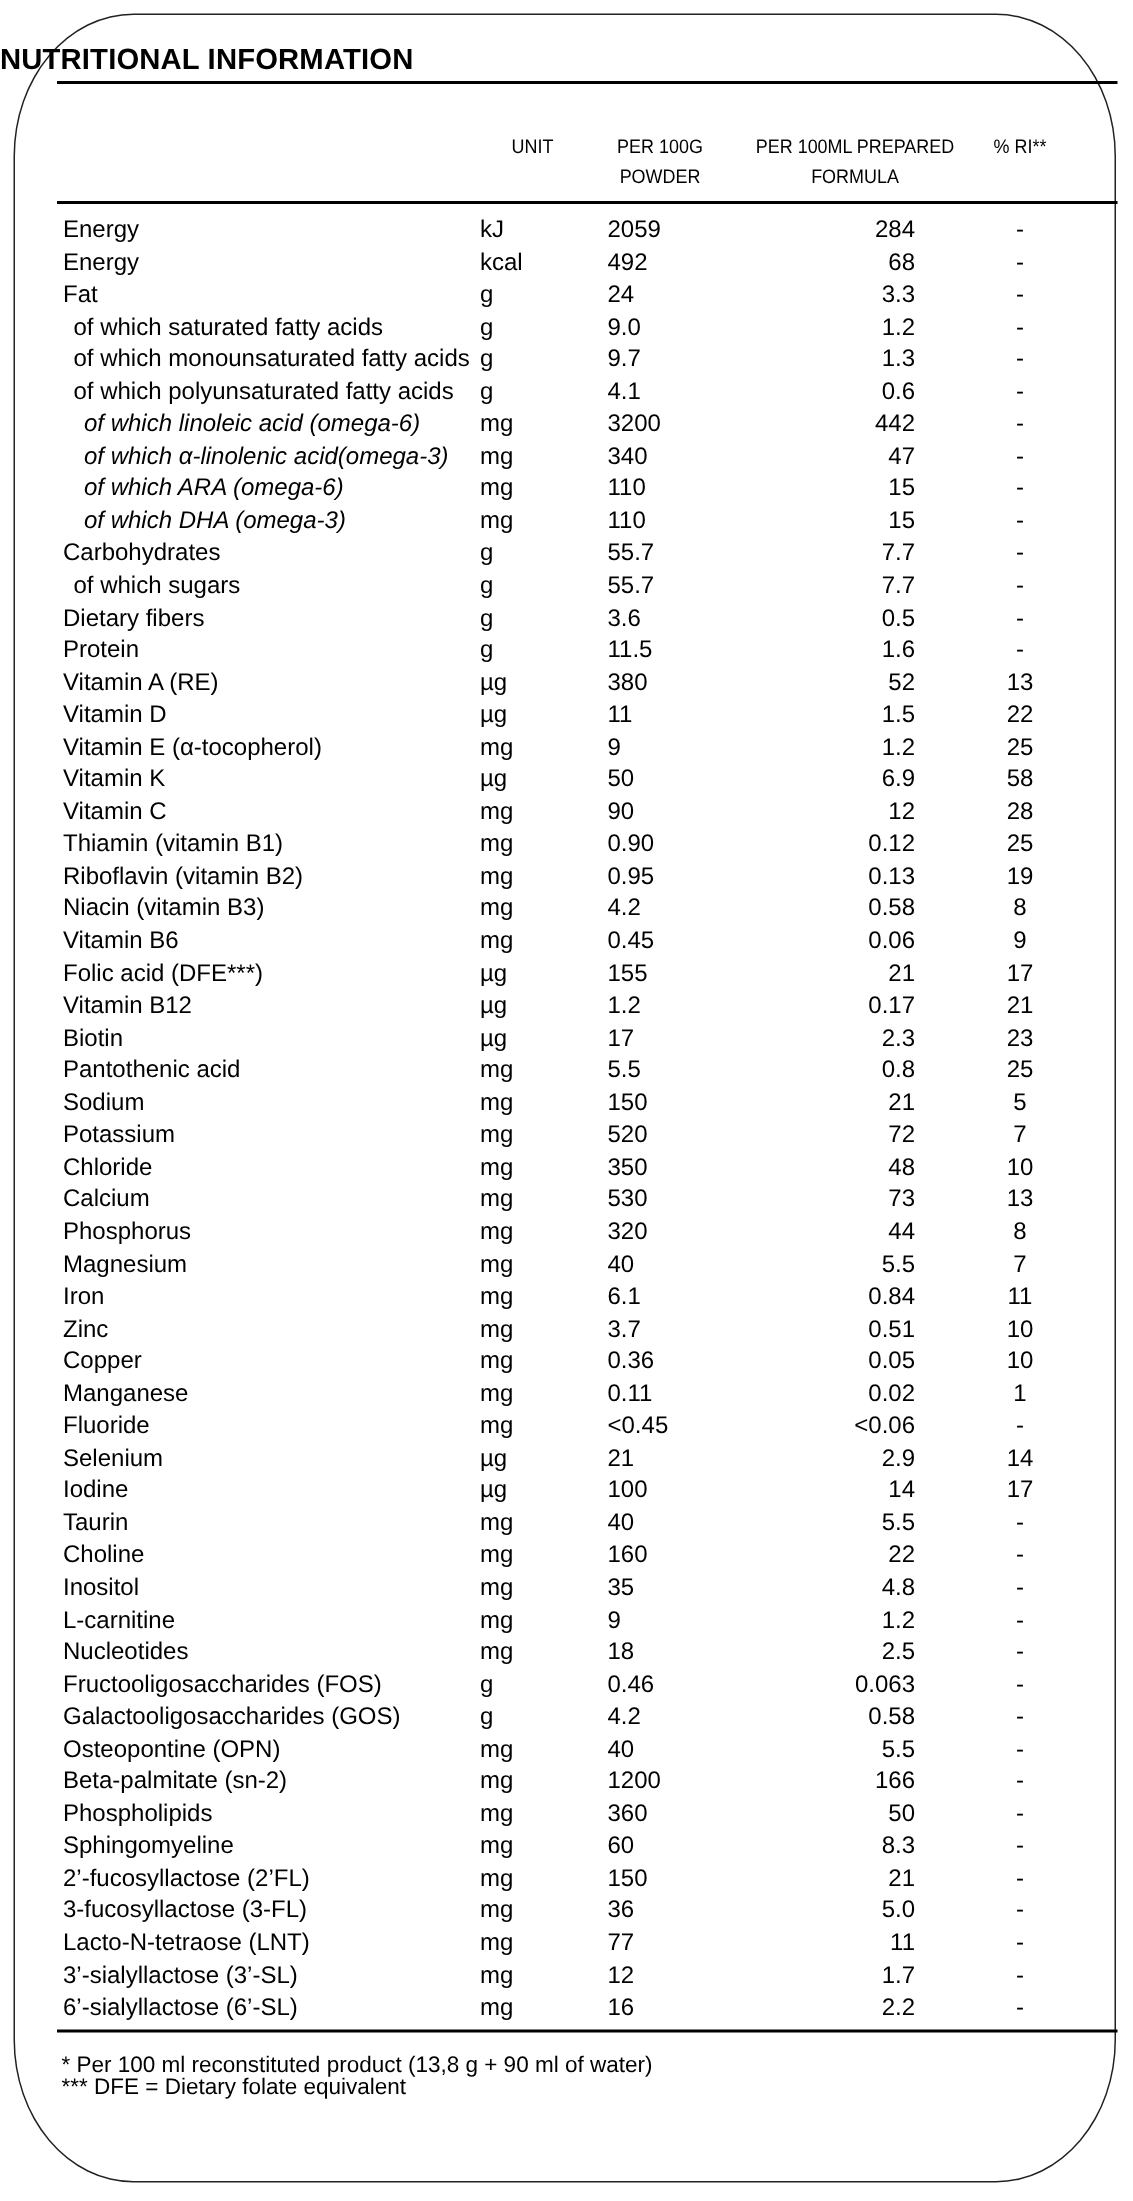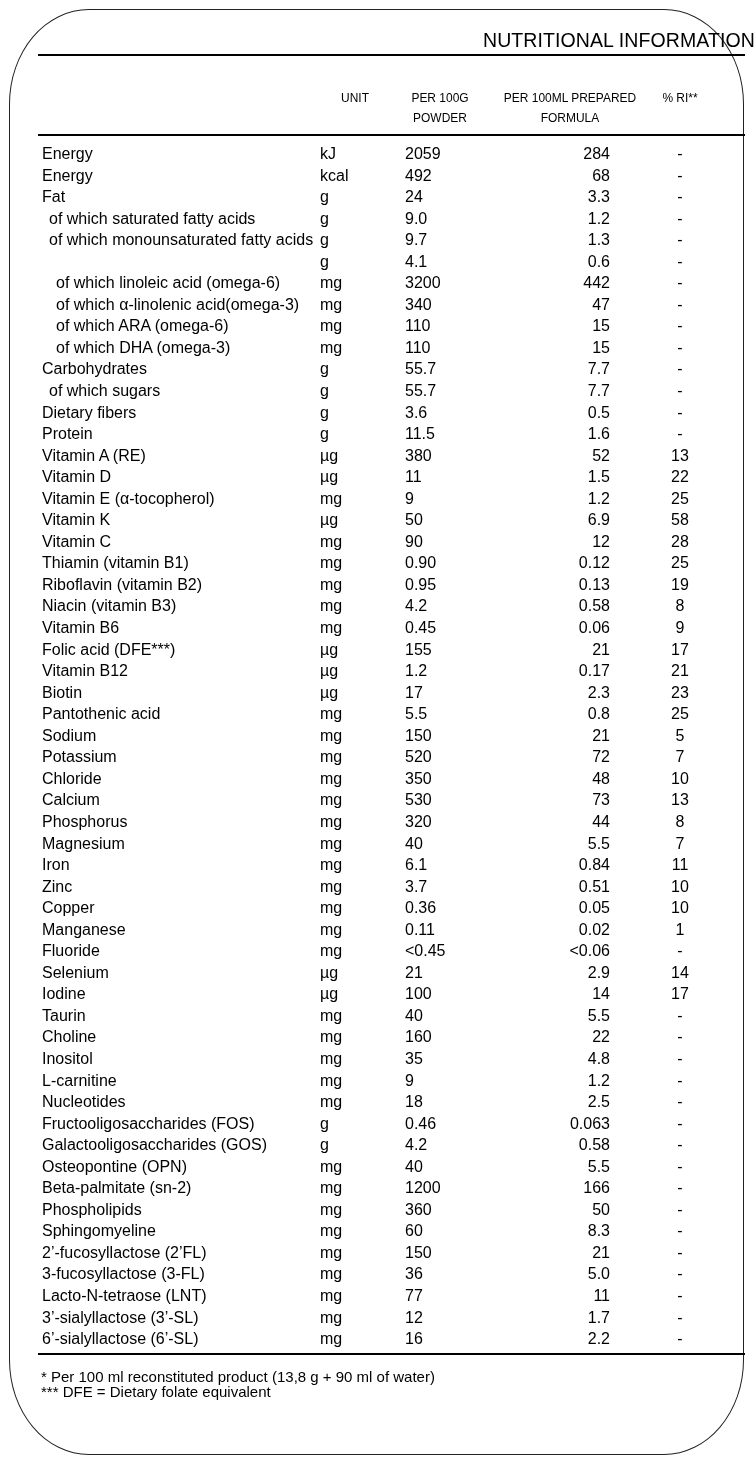--- a/index.html
+++ b/index.html
@@ -2,37 +2,37 @@
 <html><head>
 <meta charset="utf-8">
 <style>
   html, body { margin: 0; padding: 0; background: #ffffff; }
   body { width: 755px; height: 1467px; position: relative; overflow: hidden; font-family: "Liberation Sans", sans-serif; color: #000; }
   .frame {
     position: absolute; left: 9px; top: 9px; width: 735px; height: 1446px;
     border: 1.3px solid #222; border-radius: 80px / 95px; box-sizing: border-box;
   }
   .title {
-    position: absolute; left: 0; width: 755px; top: 29px; text-align: right;
-    font-weight: normal; font-size: 19.5px; letter-spacing: 0.1px;
+    position: absolute; left: 0; width: 755px; top: 29px; text-align: left;
+    font-weight: bold; font-size: 19.5px; letter-spacing: 0.1px;
   }
   .rule { position: absolute; left: 38px; width: 709px; background: #000; }
   .rule.top { top: 54px; height: 1.5px; left: 38px; width: 707px; }
   .rule.head { top: 134px; height: 2px; left: 38px; width: 707px; }
   .rule.bottom { top: 1353px; height: 2px; left: 38px; width: 707px; }
   .colhead {
     position: absolute; top: 88px; font-size: 13px; text-align: center; line-height: 20px;
     font-family: "Liberation Sans", sans-serif; transform: scaleX(0.92);
   }
   .rows { position: absolute; left: 0; top: 143px; width: 755px; }
   .row { position: relative; height: 21.55px; font-size: 16px; line-height: 21.55px; }
   .row span { position: absolute; top: 0; white-space: nowrap; }
   .c-name { left: 42px; }
   .c-name.i1 { left: 49px; }
-  .c-name.i2 { left: 56px; }
+  .c-name.i2 { left: 56px; font-style: italic; }
   .c-unit { left: 320px; width: 70px; text-align: left; }
   .c-p100 { left: 405px; width: 70px; text-align: left; }
   .c-p100ml { left: 530px; width: 80px; text-align: right; }
   .c-ri { left: 650px; width: 60px; text-align: center; }
   .footnotes { position: absolute; left: 41px; top: 1369px; font-size: 15px; line-height: 15px; }
   .footnotes div { white-space: nowrap; }
 </style>
 </head>
 <body>
 
@@ -88,20 +88,21 @@
       <span class="c-ri">-</span>
     </div>
     <div class="row">
       <span class="c-name i1">of which monounsaturated fatty acids</span>
       <span class="c-unit">g</span>
       <span class="c-p100">9.7</span>
       <span class="c-p100ml">1.3</span>
       <span class="c-ri">-</span>
     </div>
     <div class="row">
+      <span class="c-name i1">of which polyunsaturated fatty acids</span>
       <span class="c-unit">g</span>
       <span class="c-p100">4.1</span>
       <span class="c-p100ml">0.6</span>
       <span class="c-ri">-</span>
     </div>
     <div class="row">
       <span class="c-name i2">of which linoleic acid (omega-6)</span>
       <span class="c-unit">mg</span>
       <span class="c-p100">3200</span>
       <span class="c-p100ml">442</span>

